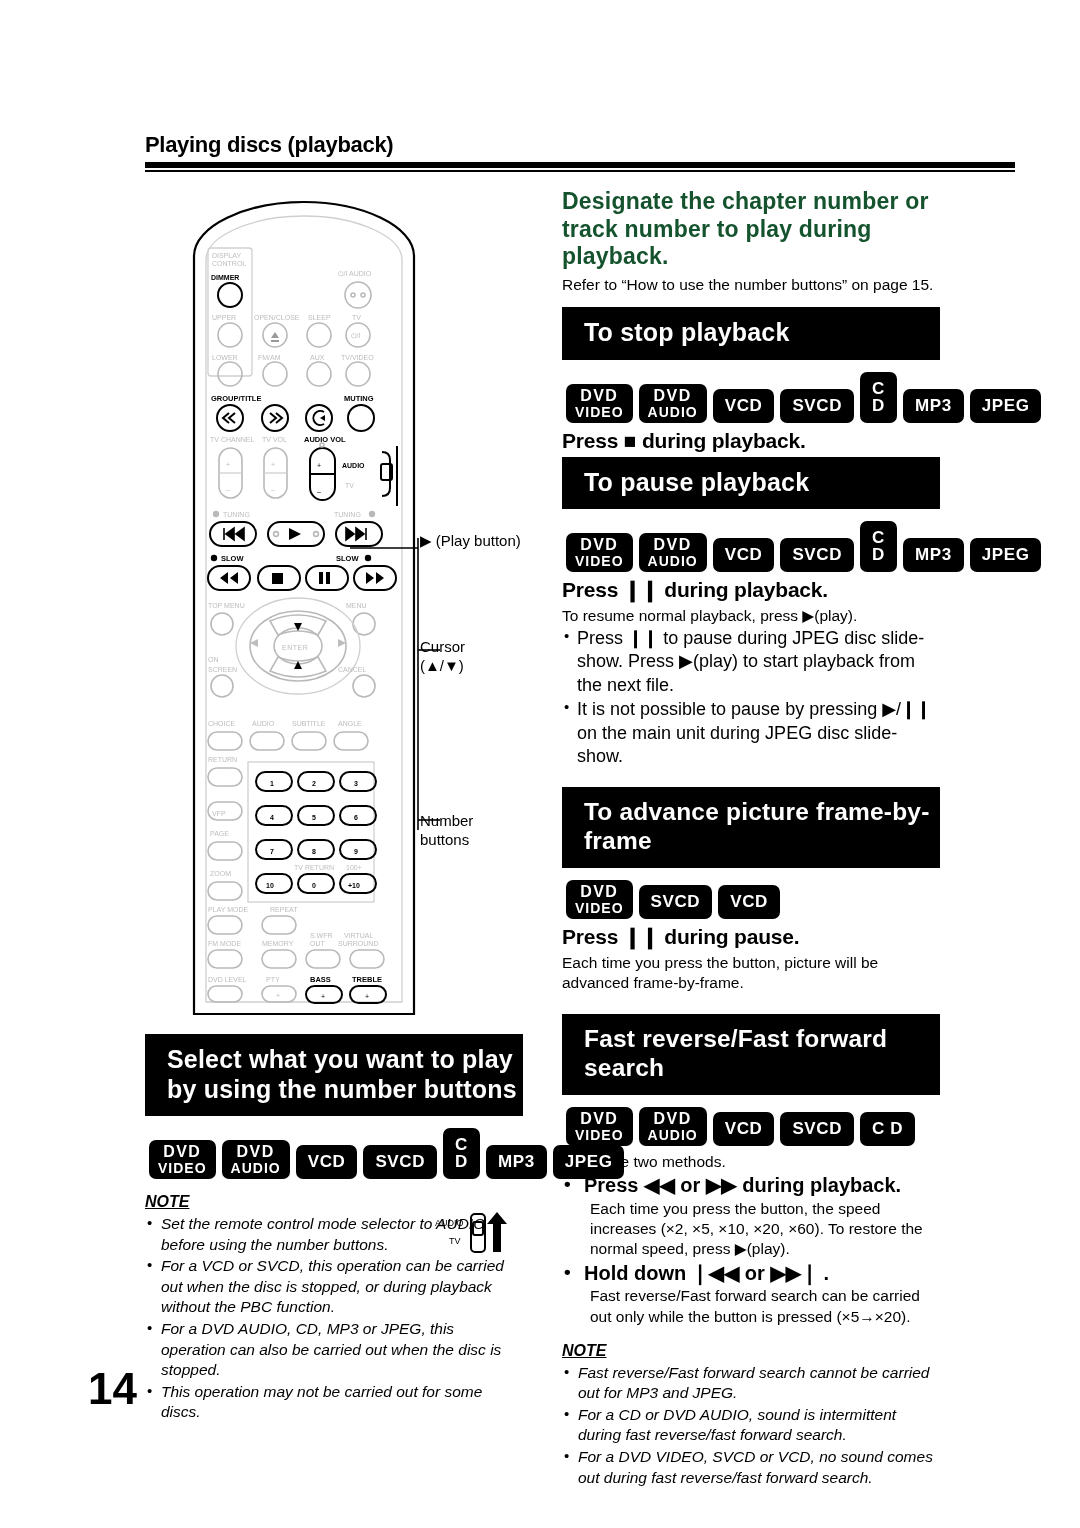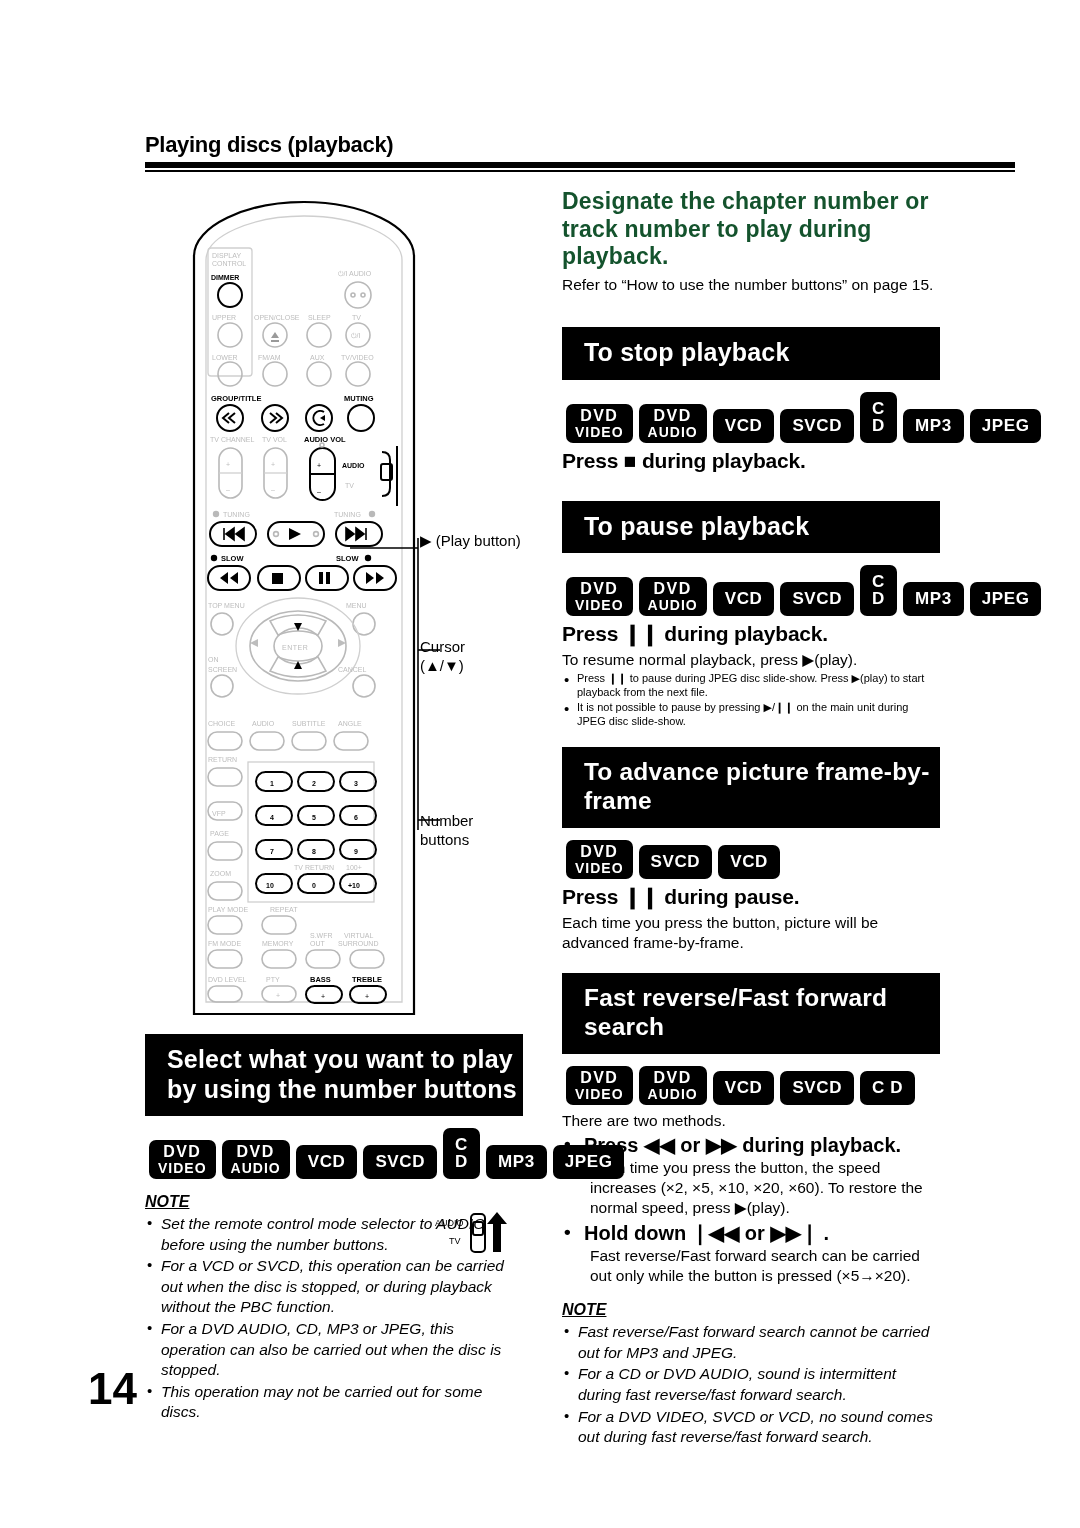--- a/index.html
+++ b/index.html
@@ -28,21 +28,21 @@
        flex-direction:column;align-items:center;justify-content:center;
        font-weight:bold;line-height:1;padding:4px 9px 4px;}
   .bdg .l1{font-size:16px;letter-spacing:1.5px;}
   .bdg .l2{font-size:14px;letter-spacing:1px;margin-top:1px;}
   .bdg.one{font-size:17px;letter-spacing:.6px;padding:8px 12px 9px;}
 
   
   .h-press{font-size:21px;font-weight:bold;margin:6px 0 4px;letter-spacing:-.2px;}
   .body{font-size:15.5px;line-height:1.32;}
   ul.bl{list-style:none;margin:0;padding:0;}
-  ul.bl li{position:relative;padding-left:15px;margin-bottom:0px;font-size:11px;line-height:1.32;}
+  ul.bl li{position:relative;padding-left:15px;margin-bottom:0px;font-size:18px;line-height:1.32;}
   ul.bl li:before{content:"\2022";position:absolute;left:2px;top:-1px;font-size:15px;}
   .note-ttl{font-weight:bold;font-style:italic;font-size:16px;
             text-decoration:underline;margin:14px 0 3px;display:inline-block;}
   ul.note{list-style:none;margin:0;padding:0;font-style:italic;}
   ul.note li{position:relative;padding-left:16px;font-size:15.5px;line-height:1.33;margin-bottom:1px;}
   ul.note li:before{content:"\2022";position:absolute;left:2px;top:-1px;font-style:normal;font-size:15px;}
   ul.bl li.big{font-size:20px;font-weight:bold;padding-left:22px;margin-bottom:1px;}
   ul.bl li.big:before{font-size:19px;left:2px;}
   .sub{font-size:15.5px;font-weight:normal;line-height:1.3;padding-left:6px;}
 
@@ -290,40 +290,40 @@
     <line x1="78" y1="300" x2="100" y2="300" stroke="#000" stroke-width="1.6"></line>
     <line x1="78" y1="190" x2="78" y2="310" stroke="#000" stroke-width="1.6"></line>
   </svg>
 
   <div class="colR">
 
     <div class="bar" style="background:#fff;color:#14532d;padding:0;font-size:23px;line-height:1.2">Designate the chapter number or track number to play during playback.</div>
     <div class="body" style="margin-top:4px">Refer to “How to use the number buttons” on page 15.</div>
 
     
-    <div class="bar" style="margin-top:32px">To stop playback</div>
+    <div class="bar" style="margin-top:12px">To stop playback</div>
     <div class="badges">
         <span class="bdg">
           <span class="l1">DVD</span>
           <span class="l2">VIDEO</span>
         </span>
         <span class="bdg">
           <span class="l1">DVD</span>
           <span class="l2">AUDIO</span>
         </span>
         <span class="bdg one">VCD</span>
         <span class="bdg one">SVCD</span>
         <span class="bdg one">C D</span>
         <span class="bdg one">MP3</span>
         <span class="bdg one">JPEG</span>
       </div>
     <div class="h-press">Press ■ during playback.</div>
 
     
-    <div class="bar" style="margin-top:28px">To pause playback</div>
+    <div class="bar" style="margin-top:4px">To pause playback</div>
     <div class="badges">
         <span class="bdg">
           <span class="l1">DVD</span>
           <span class="l2">VIDEO</span>
         </span>
         <span class="bdg">
           <span class="l1">DVD</span>
           <span class="l2">AUDIO</span>
         </span>
         <span class="bdg one">VCD</span>

